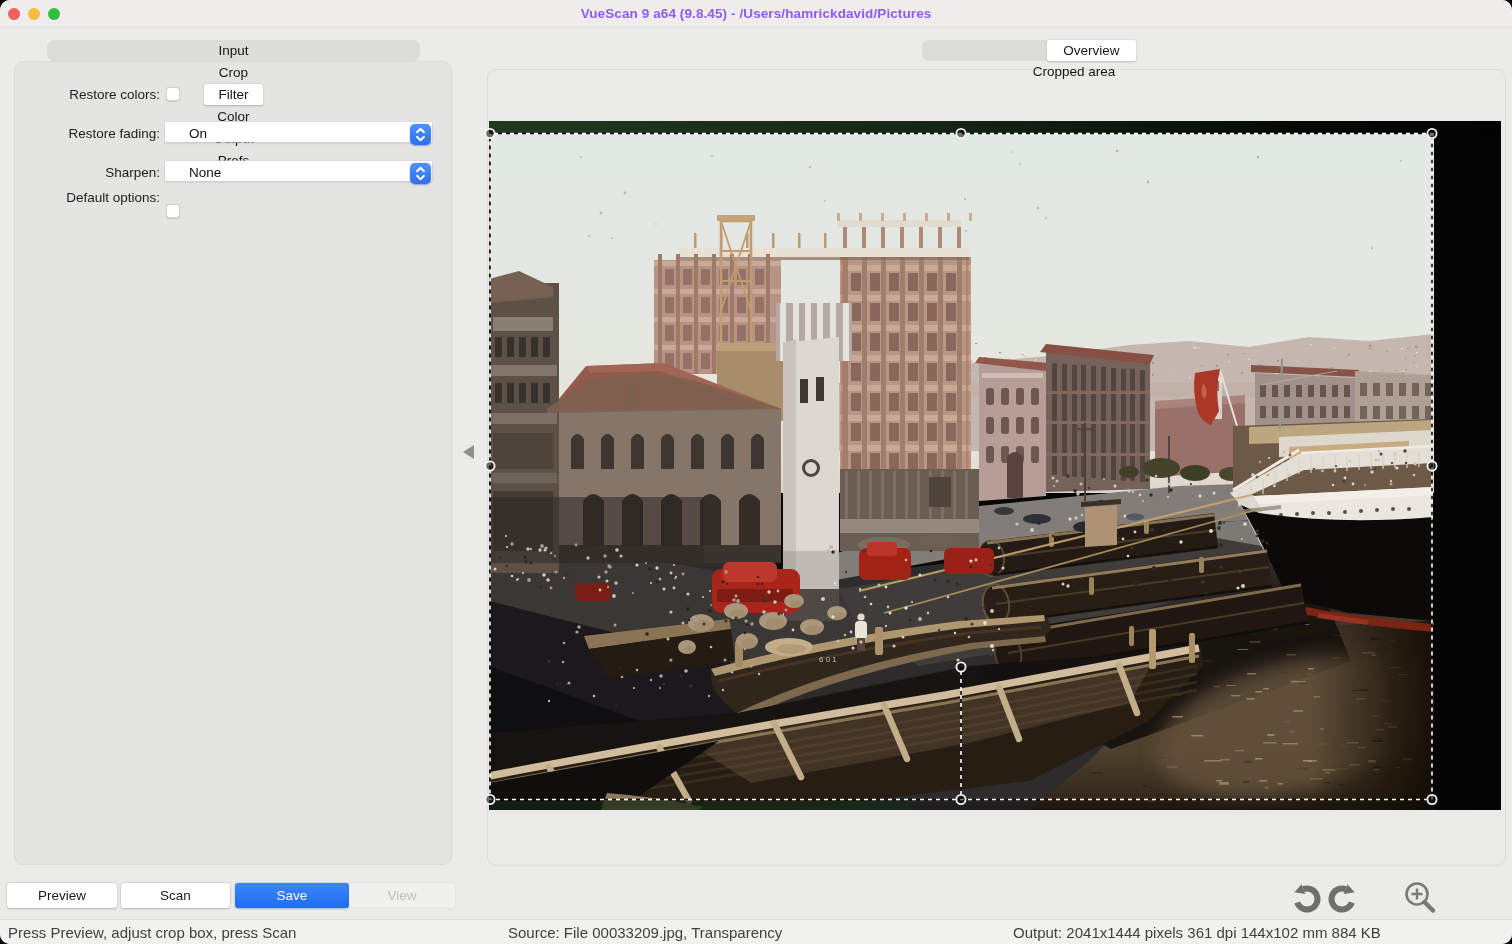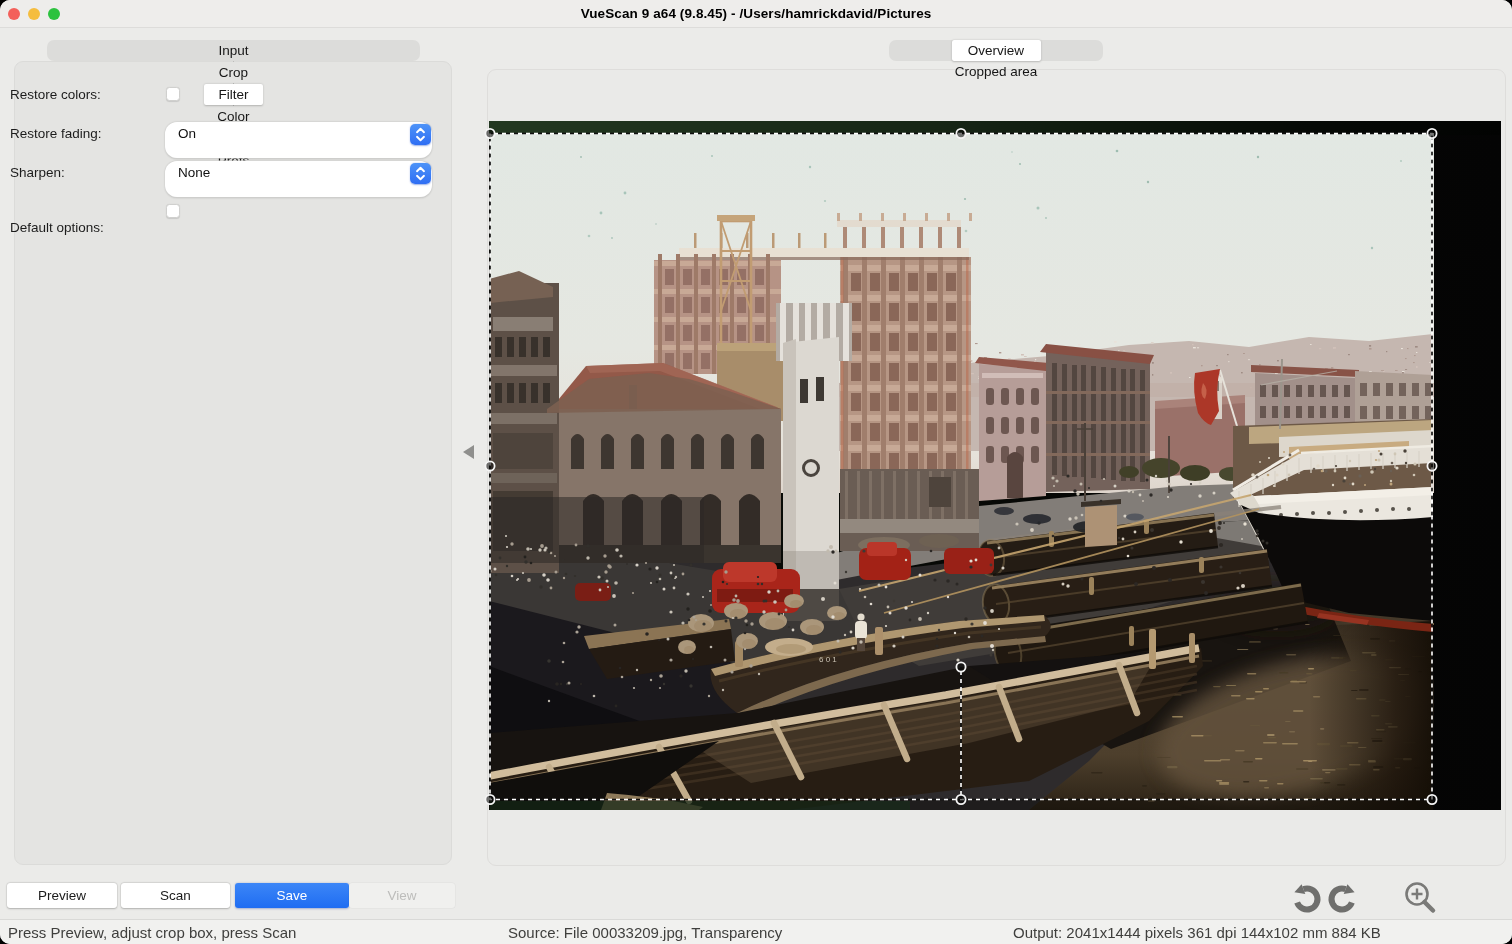--- a/index.html
+++ b/index.html
@@ -5,35 +5,35 @@
 html,body{margin:0;padding:0;width:1512px;height:944px;background:#000;overflow:hidden;
   font-family:"Liberation Sans",sans-serif;-webkit-font-smoothing:antialiased;}
 *{box-sizing:border-box;}
 #win{position:absolute;left:0;top:0;width:1512px;height:944px;background:#ebebe9;border-radius:10px;overflow:hidden;}
 #titlebar{position:absolute;left:0;top:0;width:1512px;height:28px;background:#eeedeb;border-bottom:1px solid #dddcda;}
 .tl{position:absolute;top:7.5px;width:12px;height:12px;border-radius:50%;}
 #tl-r{left:8px;background:#f3605a;}
 #tl-y{left:27.5px;background:#f5bd3e;}
 #tl-g{left:47.5px;background:#2cc23e;}
 #title{position:absolute;left:0;top:0;width:100%;height:28px;line-height:27px;text-align:center;
-  font-size:13.5px;font-weight:bold;color:#000000;letter-spacing:0.1px;}
+  font-size:13.5px;font-weight:bold;color:#8b5cf6;letter-spacing:0.1px;}
 
 #lpanel{position:absolute;left:14px;top:61px;width:438px;height:804px;background:#e4e4e2;border-radius:9px;border:1px solid #dbdbd9;}
 
 .tabstrip{position:absolute;background:#dcdcda;border-radius:7px;height:21px;display:flex;align-items:center;flex-direction:column;}
 #ltabs{left:47px;top:40px;width:373px;}
-#rtabs{left:889px;top:40px;width:214px;}
+#rtabs{left:922px;top:40px;width:214px;align-items:flex-end;}
 .tab{font-size:13.5px;color:#161616;text-align:center;height:21px;line-height:21px;position:relative;}
 .tab.sel{background:#ffffff;border-radius:2px;box-shadow:0 0.5px 2px rgba(0,0,0,0.22);}
 .tsep{width:1px;height:11px;background:#bcbcba;flex:0 0 1px;}
 
-.label{position:absolute;font-size:13.5px;color:#1c1c1c;text-align:left;width:150px;left:10px;}
+.label{position:absolute;font-size:13.5px;color:#1c1c1c;text-align:right;width:150px;left:10px;}
 .checkbox{position:absolute;left:166px;width:14px;height:14px;background:#fff;border:0.5px solid #d0d0ce;border-radius:3.5px;box-shadow:0 0.5px 1px rgba(0,0,0,0.12);}
-.dropdown{position:absolute;left:165px;width:267px;height:36px;background:#fff;border-radius:12px;
-  box-shadow:0 0 0 0.5px #d6d6d4,0 0.5px 2px rgba(0,0,0,0.18);font-size:13.5px;color:#111;line-height:24px;padding-left:13px;}
+.dropdown{position:absolute;left:165px;width:267px;height:20px;background:#fff;border-radius:0;
+  box-shadow:0 0 0 0.5px #d6d6d4,0 0.5px 2px rgba(0,0,0,0.18);font-size:13.5px;color:#111;line-height:24px;padding-left:24px;}
 .stepper{position:absolute;right:1.5px;top:1.5px;width:21px;height:21px;border-radius:5px;
   background:linear-gradient(#4d93f8,#2f6ef3);box-shadow:0 0.5px 1.5px rgba(30,80,200,0.45);}
 
 .btn{position:absolute;top:883px;height:25px;border-radius:3px;background:#ffffff;
   box-shadow:0 0 0 0.5px rgba(0,0,0,0.08),0 0.5px 2px rgba(0,0,0,0.22);
   font-size:13.5px;color:#1a1a1a;text-align:center;line-height:25px;}
 #btn-preview{left:7px;width:110px;}
 #btn-scan{left:121px;width:109px;}
 #btn-save{left:235px;width:114px;background:linear-gradient(#3c86f7,#1f6df2);color:#fff;box-shadow:0 0.5px 2px rgba(0,40,150,0.3);}
 #btn-view{left:349px;width:106px;background:#f0f0ee;color:#bdbdbb;box-shadow:0 0 0 0.5px rgba(0,0,0,0.05);}
@@ -87,21 +87,21 @@
       <path d="M7 12.8 L10.5 16.2 L14 12.8" fill="none" stroke="#fff" stroke-width="1.9" stroke-linecap="round" stroke-linejoin="round"></path>
     </svg></div>
   </div>
   <div class="label" style="top:165px;">Sharpen:</div>
   <div class="dropdown" style="top:161px;">None
     <div class="stepper"><svg width="21" height="21" viewBox="0 0 21 21">
       <path d="M7 8.2 L10.5 4.8 L14 8.2" fill="none" stroke="#fff" stroke-width="1.9" stroke-linecap="round" stroke-linejoin="round"></path>
       <path d="M7 12.8 L10.5 16.2 L14 12.8" fill="none" stroke="#fff" stroke-width="1.9" stroke-linecap="round" stroke-linejoin="round"></path>
     </svg></div>
   </div>
-  <div class="label" style="top:220px;">Default options:</div>
+  <div class="label" style="top:190px;">Default options:</div>
   <div class="checkbox" style="top:204px;"></div>
 
   <div class="btn" id="btn-preview">Preview</div>
   <div class="btn" id="btn-scan">Scan</div>
   <div class="btn" id="btn-save">Save</div>
   <div class="btn" id="btn-view">View</div>
 
   <div id="larrow"></div>
 
   <div id="photo">

